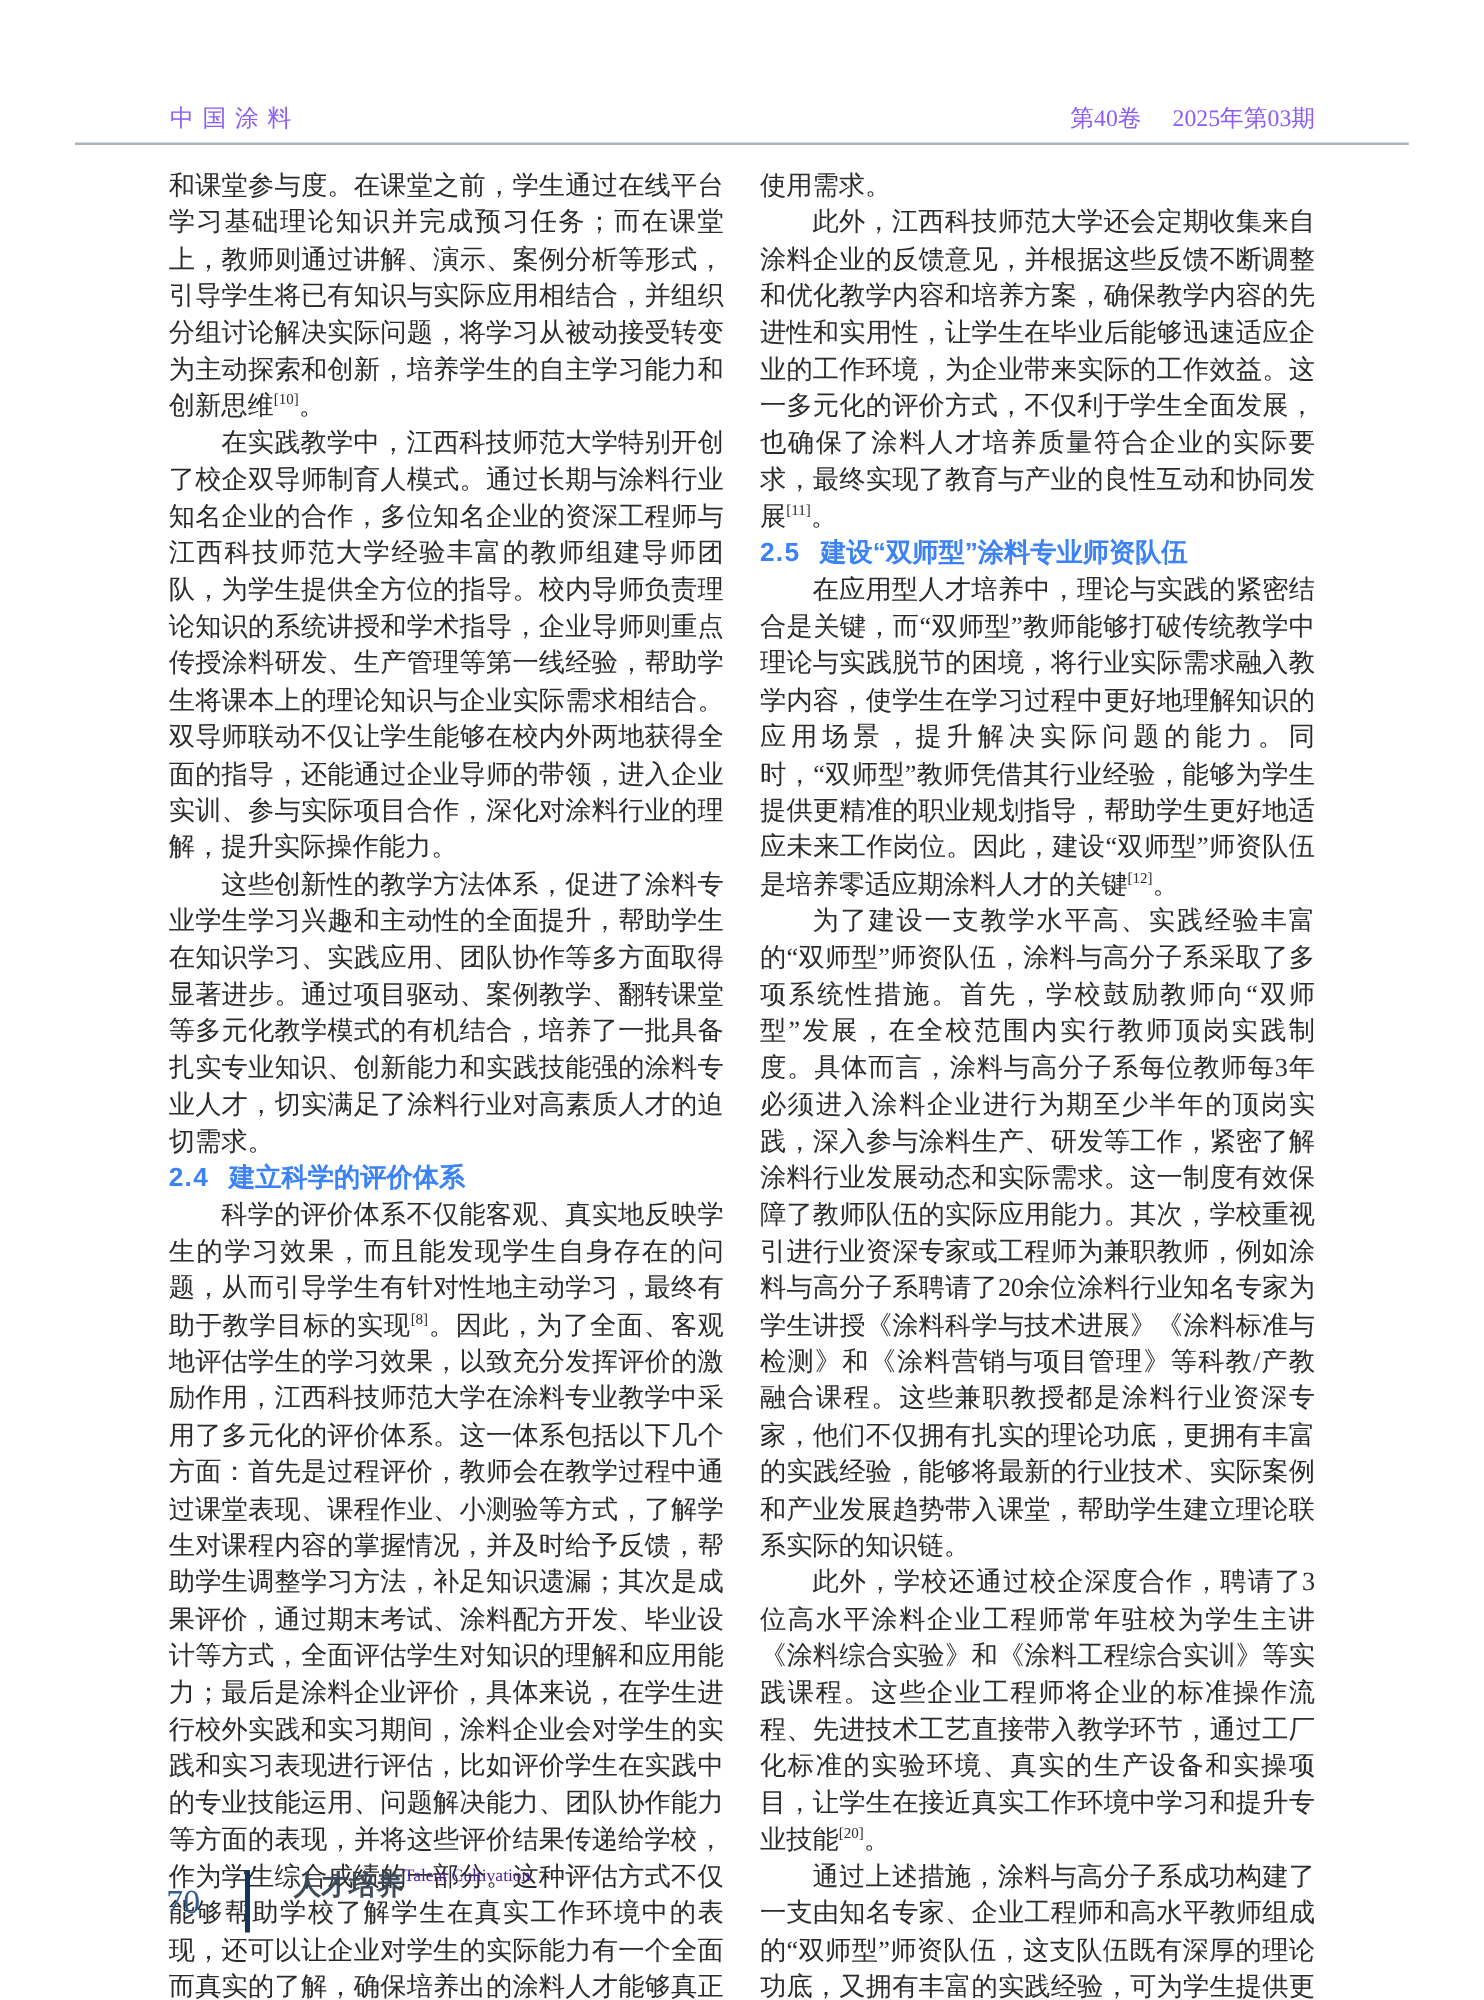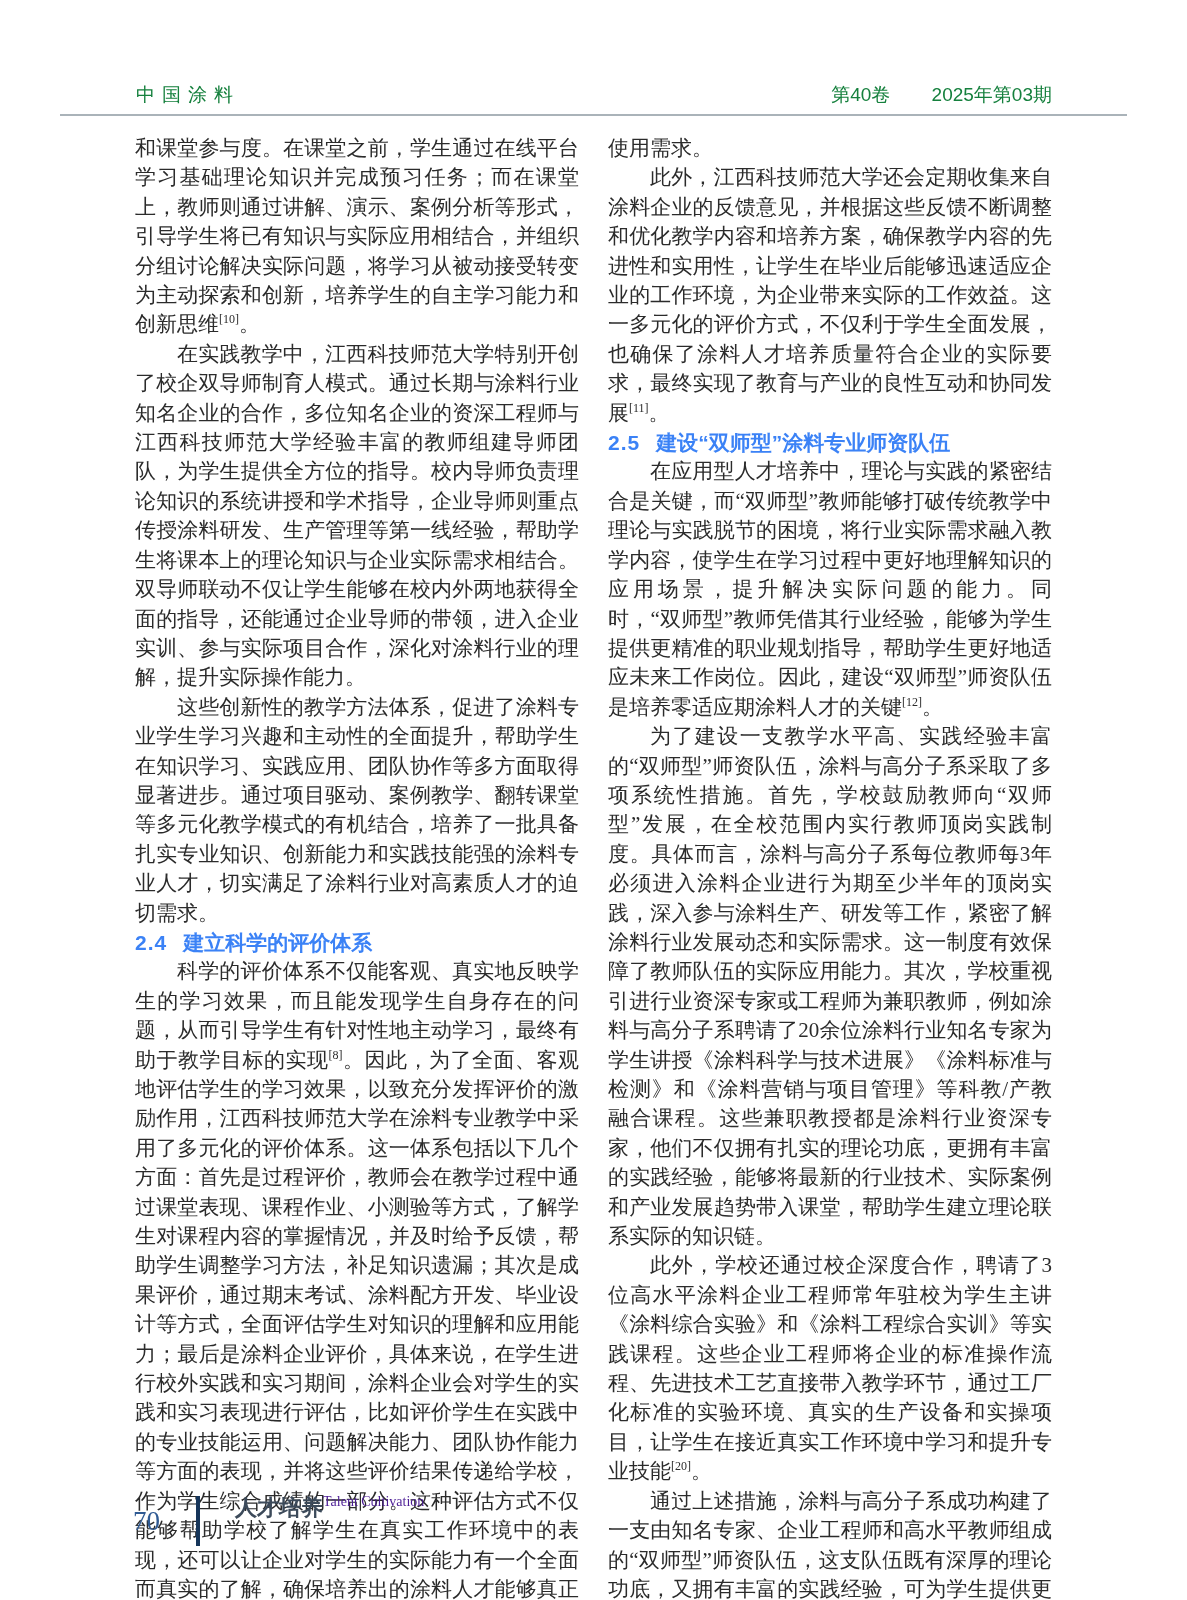--- a/index.html
+++ b/index.html
@@ -17,26 +17,26 @@
 
   
   .page-header {
     position: absolute;
     top: 82px;
     left: 136px;
     right: 135px;
     display: flex;
     justify-content: space-between;
     align-items: baseline;
-    font-family: Liberation Sans, sans-serif;
+    font-family: Liberation Serif, serif;
     font-size: 19px;
-    color: #15803d;
+    color: #8b5cf6;
   }
   .journal-name { letter-spacing: 7px; }
-  .issue-info span + span { margin-left: 36px; }
+  .issue-info span + span { margin-left: 20px; }
   .header-rule {
     position: absolute;
     top: 114px;
     left: 60px;
     right: 60px;
     height: 0;
     border-top: 2px solid #aab3b9;
   }
 
   

